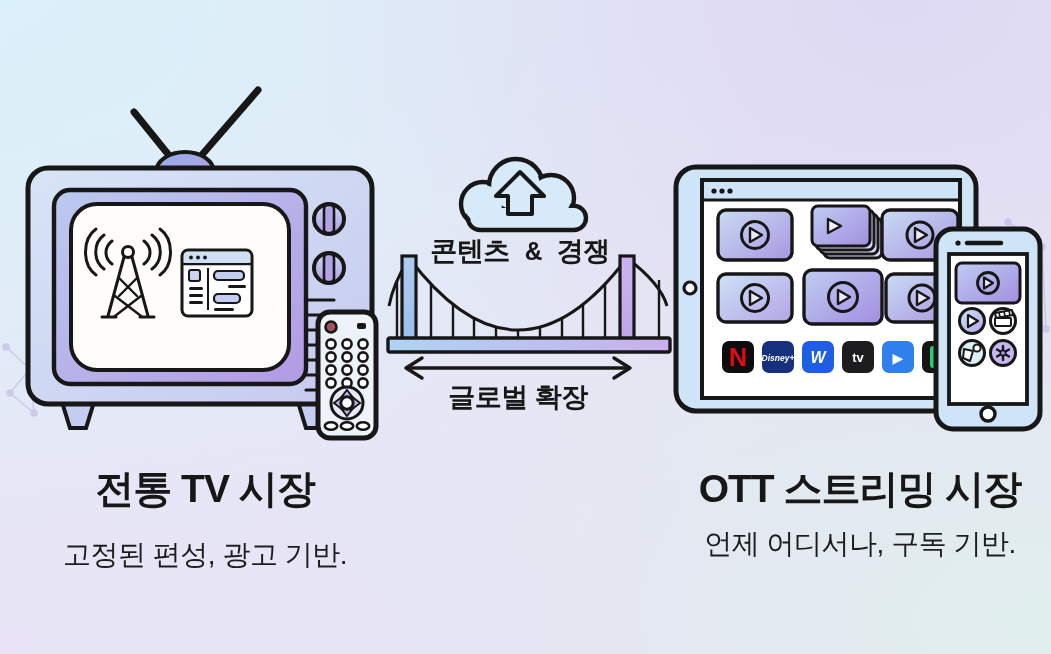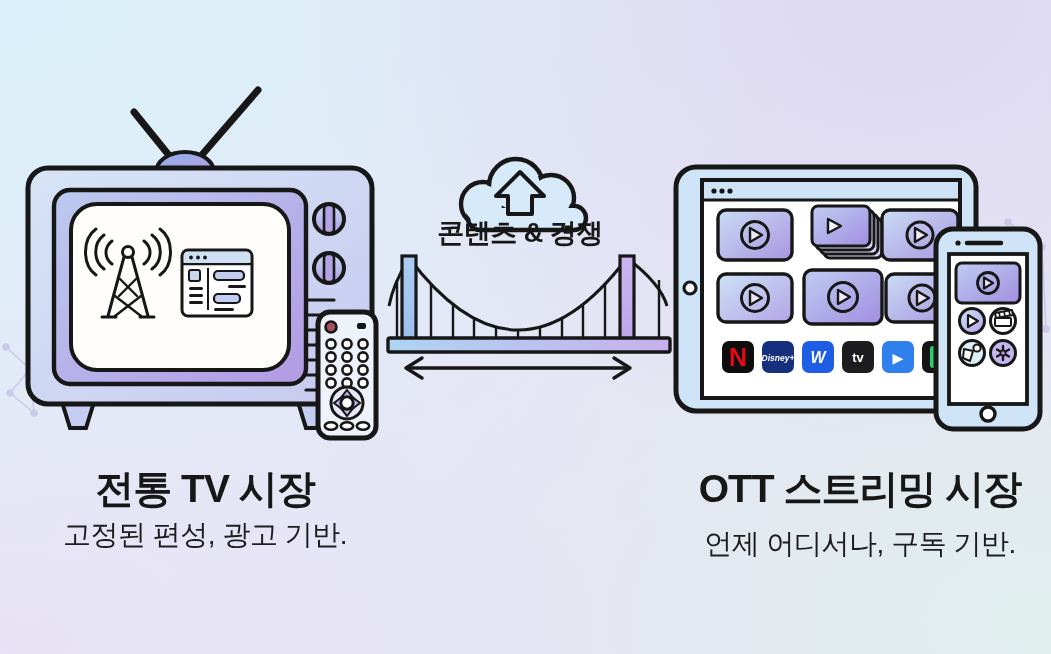--- a/index.html
+++ b/index.html
@@ -339,21 +339,22 @@
       <circle cx="1003" cy="353" r="12.5" fill="#c6b6f0" stroke="#171717" stroke-width="3"></circle>
       <line x1="1003" y1="346" x2="1003" y2="360" stroke="#171717" stroke-width="2.4" stroke-linecap="round"></line>
       <line x1="997" y1="349.5" x2="1009" y2="356.5" stroke="#171717" stroke-width="2.4" stroke-linecap="round"></line>
       <line x1="997" y1="356.5" x2="1009" y2="349.5" stroke="#171717" stroke-width="2.4" stroke-linecap="round"></line>
       <circle cx="1003" cy="353" r="2.6" fill="#b09ce6" stroke="#171717" stroke-width="1.6"></circle>
     </g>
     <circle cx="988" cy="414" r="7" fill="#ffffff" stroke="#171717" stroke-width="3.4"></circle>
   </g>
 </svg>
 
-<div class="label bridge-label" style="left:390px;top:215px;width:260px;">콘텐츠 &amp; 경쟁</div>
+<div class="label bridge-label" style="left:390px;top:233px;width:260px;font-family:Liberation Mono, monospace;">콘텐츠 &amp; 경쟁</div>
+<div class="label bridge-label" style="left:388px;top:379px;width:260px;">글로벌 확장</div>
 
 <div class="label big-title" style="left:15px;top:462px;width:380px;">전통 TV 시장</div>
-<div class="label sub-title" style="left:15px;top:516px;width:380px;">고정된 편성, 광고 기반.</div>
+<div class="label sub-title" style="left:15px;top:536px;width:380px;">고정된 편성, 광고 기반.</div>
 
 <div class="label big-title" style="left:665px;top:462px;width:390px;">OTT 스트리밍 시장</div>
 <div class="label sub-title" style="left:665px;top:525px;width:390px;">언제 어디서나, 구독 기반.</div>
 
 </div>
 
 </body></html>

